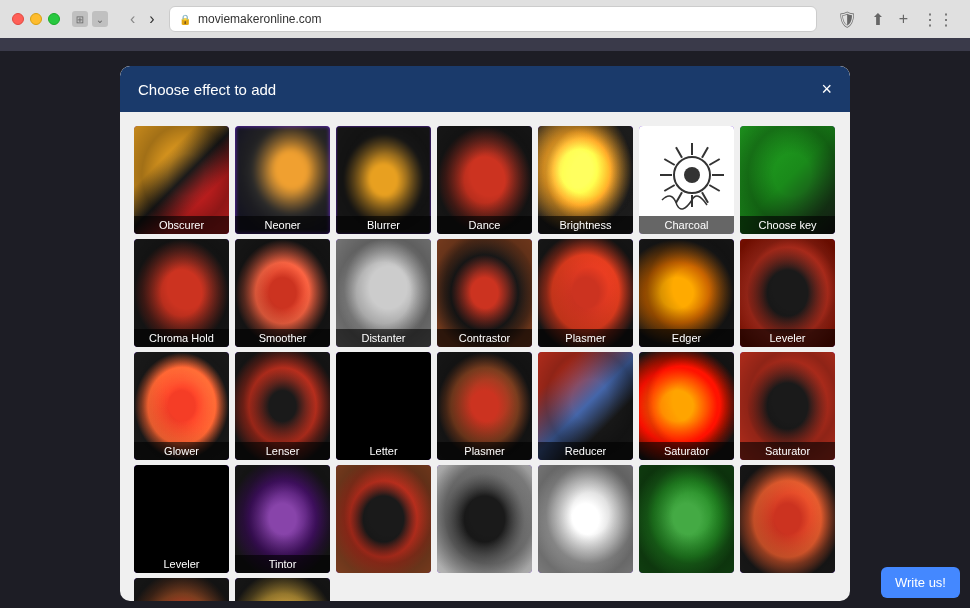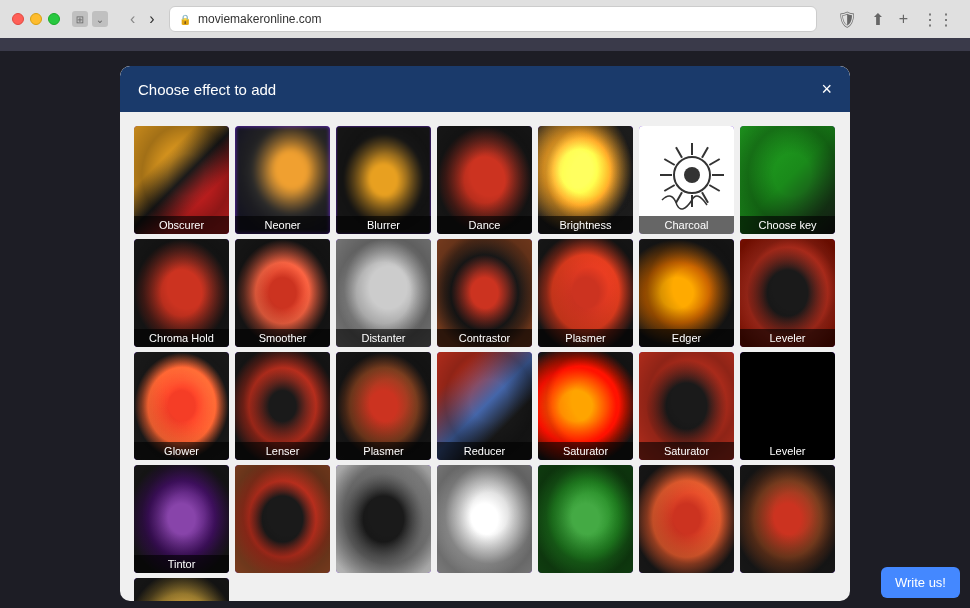--- a/index.html
+++ b/index.html
@@ -390,20 +390,24 @@
               </div>
               <div class="effect-label">Glower</div>
             </div>
             <div class="effect-item">
               <div class="effect-canvas effect-lenser">
                 <div style="position: absolute; inset: 0px; background: radial-gradient(at 55% 45%, transparent 25%, rgba(0, 0, 0, 0.3) 60%, rgba(0, 0, 0, 0.1) 100%);"></div>
               </div>
               <div class="effect-label">Lenser</div>
             </div>
             <div class="effect-item">
+              <div class="effect-canvas effect-letter"></div>
+              <div class="effect-label">Letter</div>
+            </div>
+            <div class="effect-item">
               <div class="effect-canvas effect-broker">
                 <div style="position: absolute; inset: 0px; background: radial-gradient(at 55% 45%, transparent 25%, rgba(0, 0, 0, 0.3) 60%, rgba(0, 0, 0, 0.1) 100%);"></div>
               </div>
               <div class="effect-label">Plasmer</div>
             </div>
             <div class="effect-item">
               <div class="effect-canvas effect-reducer">
                 <div style="position: absolute; inset: 0px; background: radial-gradient(at 55% 45%, transparent 25%, rgba(0, 0, 0, 0.3) 60%, rgba(0, 0, 0, 0.1) 100%);"></div>
               </div>
               <div class="effect-label">Reducer</div>

